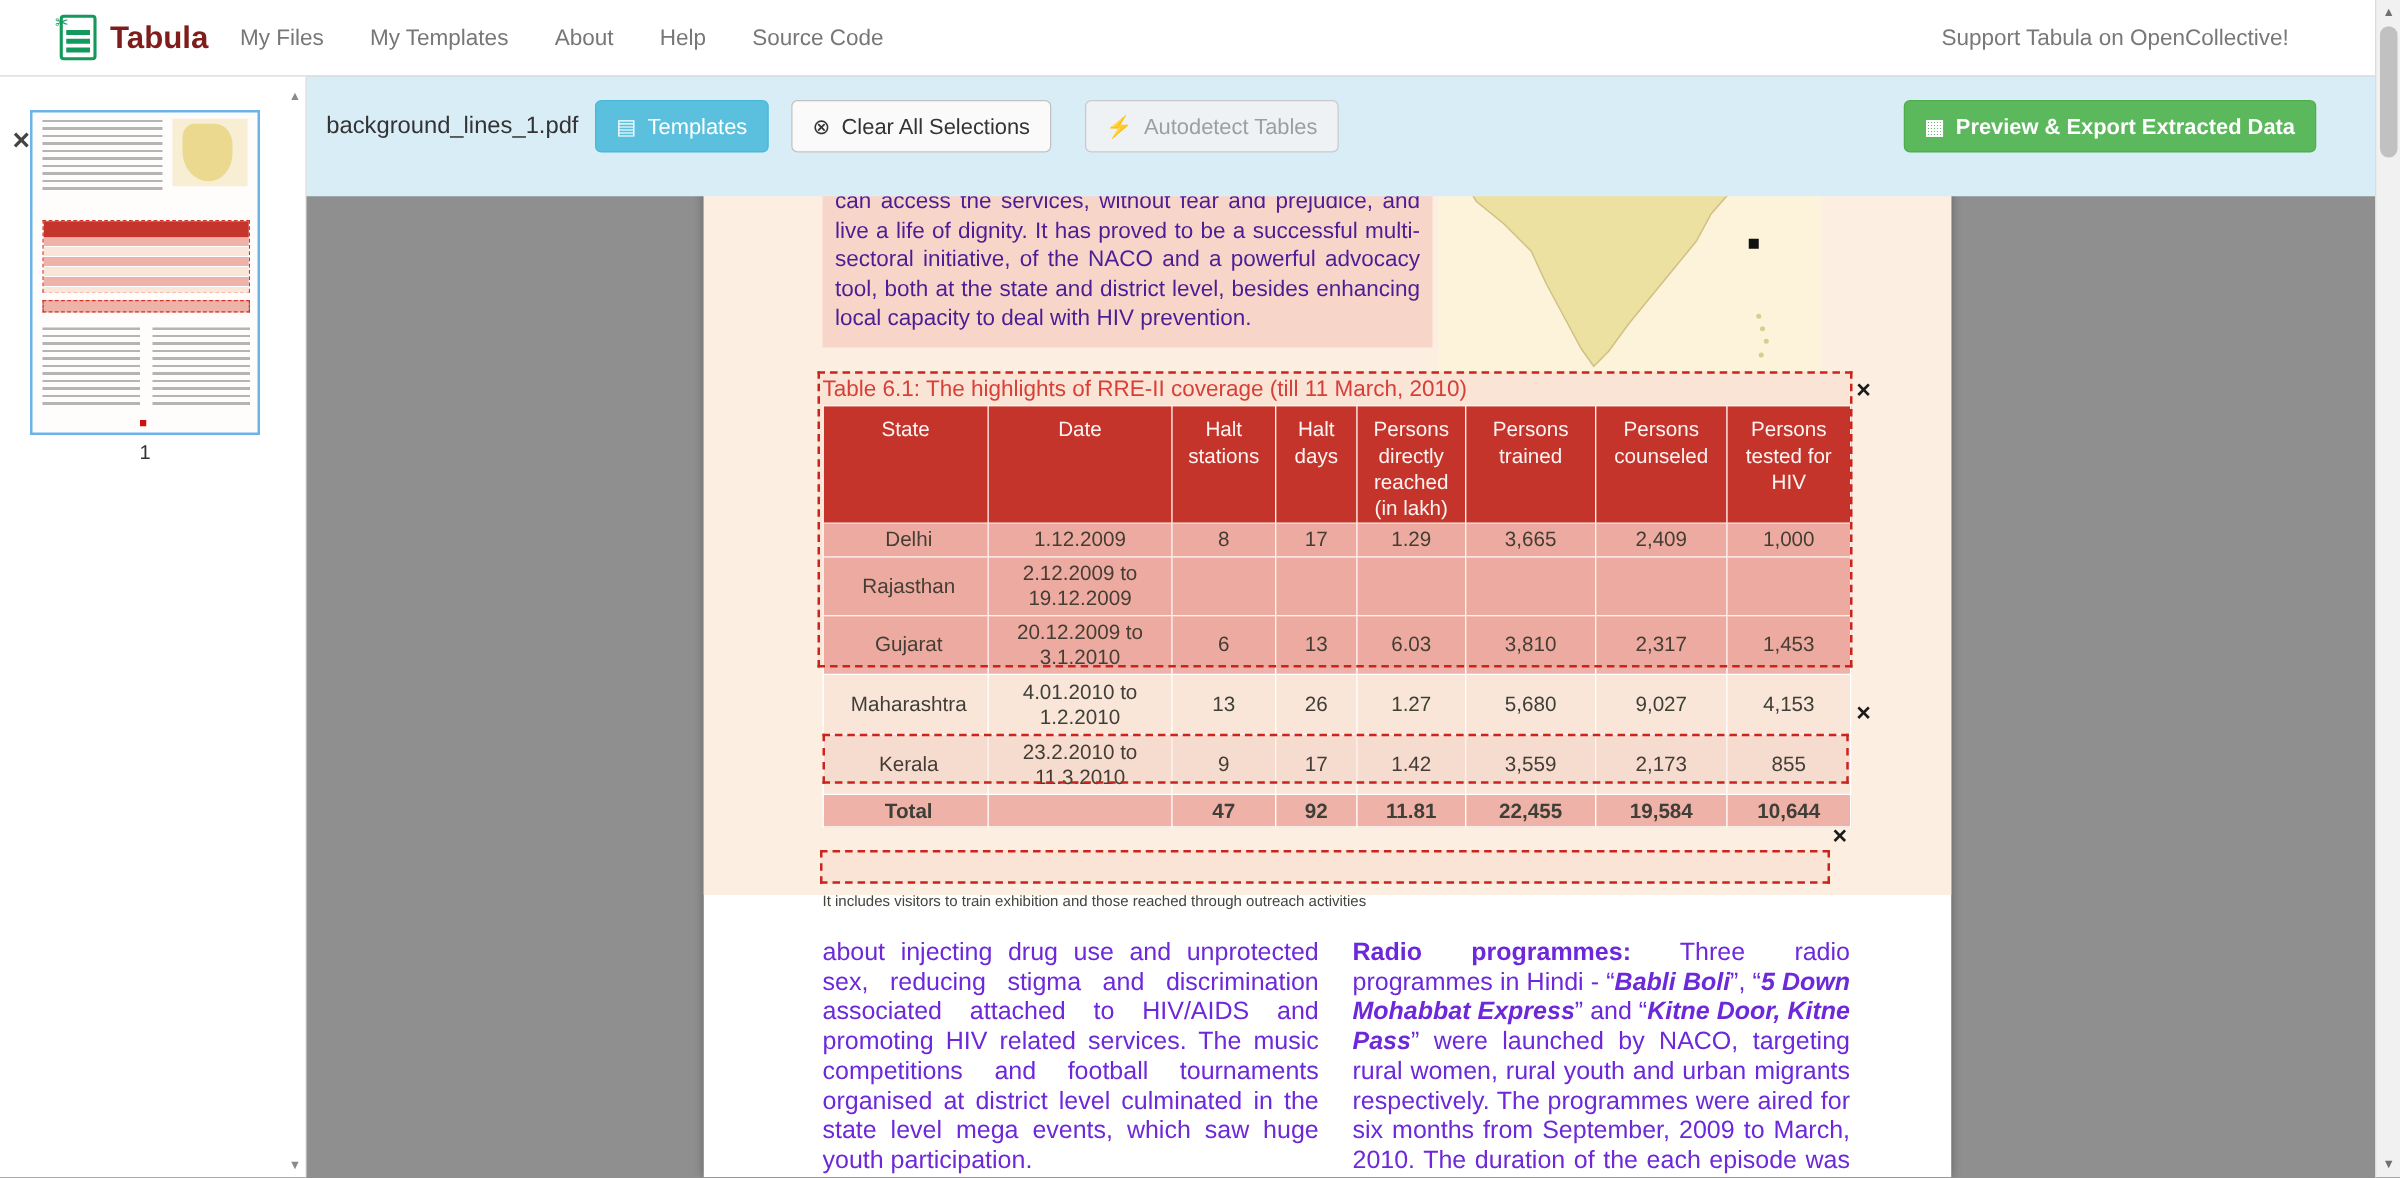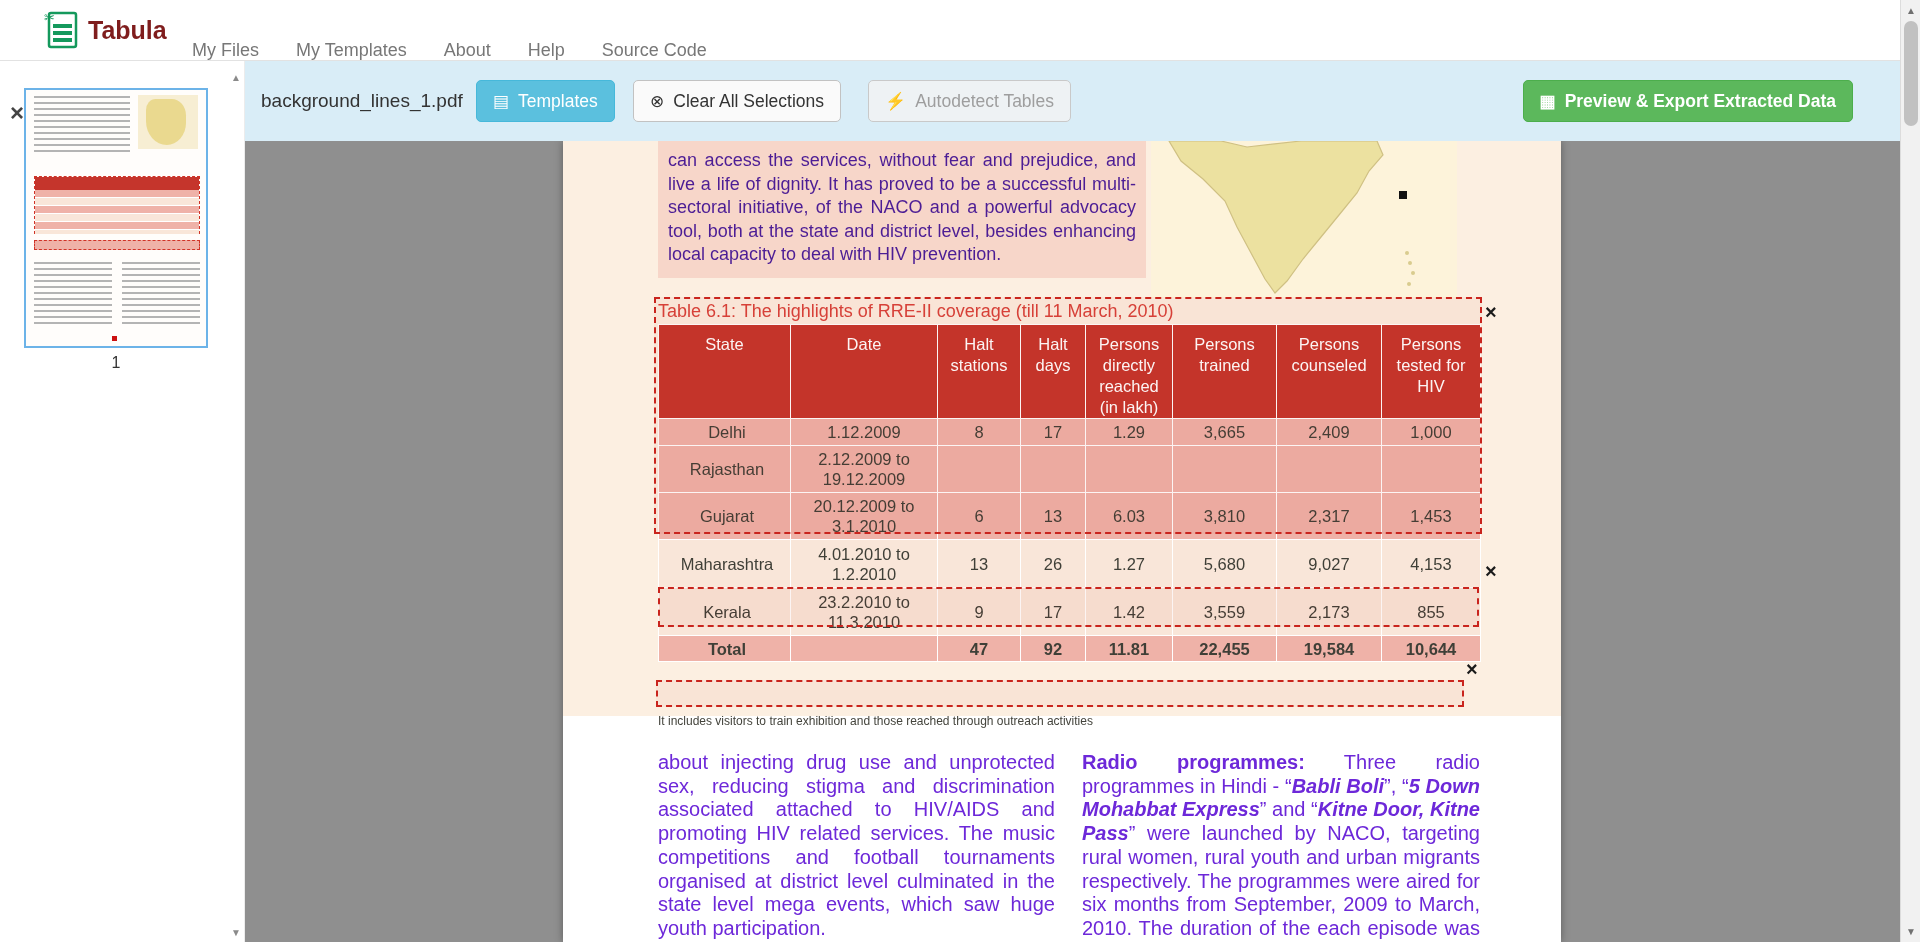--- a/index.html
+++ b/index.html
@@ -3,41 +3,41 @@
 <meta charset="utf-8">
 <style>
   * { margin:0; padding:0; box-sizing:border-box; }
   html,body { width:1920px; height:942px; overflow:hidden; font-family:"Liberation Sans", sans-serif; background:#8f8f8f; }
   .app { position:relative; width:1920px; height:942px; }
 
   
   .navbar { position:absolute; left:0; top:0; width:1920px; height:61px; background:#ffffff; border-bottom:1px solid #e2e2e2; z-index:5; }
   .brand-logo { position:absolute; left:42px; top:10px; width:40px; height:40px; }
   .brand-text { position:absolute; left:88px; top:0; height:61px; line-height:61px; font-size:25px; font-weight:bold; color:#7f1d1d; }
-  .nav-links { position:absolute; left:192px; top:0; height:61px; display:flex; align-items:flex-end; gap:37px; }
+  .nav-links { position:absolute; left:192px; top:0; height:61px; display:flex; align-items:center; gap:37px; }
   .nav-link { font-size:18px; color:#777; cursor:pointer; white-space:nowrap; }
   .support-link { position:absolute; right:89px; top:0; height:61px; line-height:61px; font-size:18px; color:#787878; cursor:pointer; }
 
   
   .sidebar { position:absolute; left:0; top:61px; width:245px; height:881px; background:#ffffff; border-right:1px solid #ececec; z-index:4; }
   .file-close { position:absolute; left:10px; top:40px; font-size:24px; font-weight:bold; color:#444; cursor:pointer; line-height:1; }
   .thumb { position:absolute; left:24px; top:27px; width:184px; height:260px; background:#fffdfb; border:2px solid #6cb3e8; cursor:pointer; }
   .mini-text { position:absolute; background:repeating-linear-gradient(to bottom,#b4b4b4 0 2px,transparent 2px 6px); }
   .mini-map { position:absolute; left:112px; top:5px; width:60px; height:54px; background:#f7eed3; }
   .mini-map-shape { position:absolute; left:8px; top:4px; width:40px; height:46px; background:#ead98f; border-radius:30% 45% 60% 65%; }
   .mini-table { position:absolute; left:8px; top:86px; width:166px; height:58px; border:1px dashed #d03327; }
   .mini-thead { position:absolute; left:0; top:0; width:100%; height:13px; background:#c5352c; }
   .mini-rows { position:absolute; left:0; top:13px; width:100%; height:44px; background:repeating-linear-gradient(to bottom,#efb2a8 0 7px,#ffffff 7px 8px,#f9e6d9 8px 15px,#ffffff 15px 16px); }
   .mini-sel2 { position:absolute; left:8px; top:150px; width:166px; height:10px; background:#efb2a8; border:1px dashed #d03327; }
   .mini-dot { position:absolute; left:86px; top:246px; width:5px; height:5px; background:#cc1111; }
   .thumb-pagenum { position:absolute; left:24px; top:293px; width:184px; text-align:center; font-size:16px; color:#333; }
   .side-arrow { position:absolute; left:231px; font-size:10px; color:#8a8a8a; cursor:pointer; line-height:1; }
 
   
-  .toolbar { position:absolute; left:245px; top:61px; width:1655px; height:80px; background:#d9edf7; z-index:3; }
+  .toolbar { position:absolute; left:245px; top:61px; width:1655px; height:96px; background:#d9edf7; z-index:3; }
   .filename { position:absolute; left:16px; top:0; height:80px; line-height:80px; font-size:19px; color:#333; }
   .btn { position:absolute; top:19px; height:42px; display:inline-flex; align-items:center; gap:9px; padding:0 16px; font-size:17.5px; border-radius:5px; border:1px solid transparent; cursor:pointer; white-space:nowrap; font-family:inherit; }
   .bicon { font-size:17px; line-height:1; }
   .btn-templates { left:231px; background:#5bc0de; border-color:#46b8da; color:#fff; }
   .btn-clear { left:388px; background:#fafafa; border-color:#c2c2c2; color:#333; }
   .btn-auto { left:623px; background:#eef2f4; border-color:#c9c9c9; color:#9e9e9e; cursor:not-allowed; }
   .btn-export { right:47px; background:#5cb85c; border-color:#4cae4c; color:#fff; font-weight:bold; }
 
   
   .workspace { position:absolute; left:245px; top:141px; width:1655px; height:801px; background:#8f8f8f; overflow:hidden; }
@@ -89,20 +89,21 @@
       <text x="2" y="12" font-size="13" fill="#14995c">✂</text>
     </svg>
     <div class="brand-text">Tabula</div>
     <nav class="nav-links">
       <span class="nav-link">My Files</span>
       <span class="nav-link">My Templates</span>
       <span class="nav-link">About</span>
       <span class="nav-link">Help</span>
       <span class="nav-link">Source Code</span>
     </nav>
+    <div class="support-link">Support Tabula on OpenCollective!</div>
   </header>
 
   <aside class="sidebar">
     <span class="file-close">×</span>
     <div class="thumb">
       <div class="mini-text" style="left:8px;top:6px;width:96px;height:56px;"></div>
       <div class="mini-map">
           <div class="mini-map-shape"></div>
         </div>
       <div class="mini-table">

